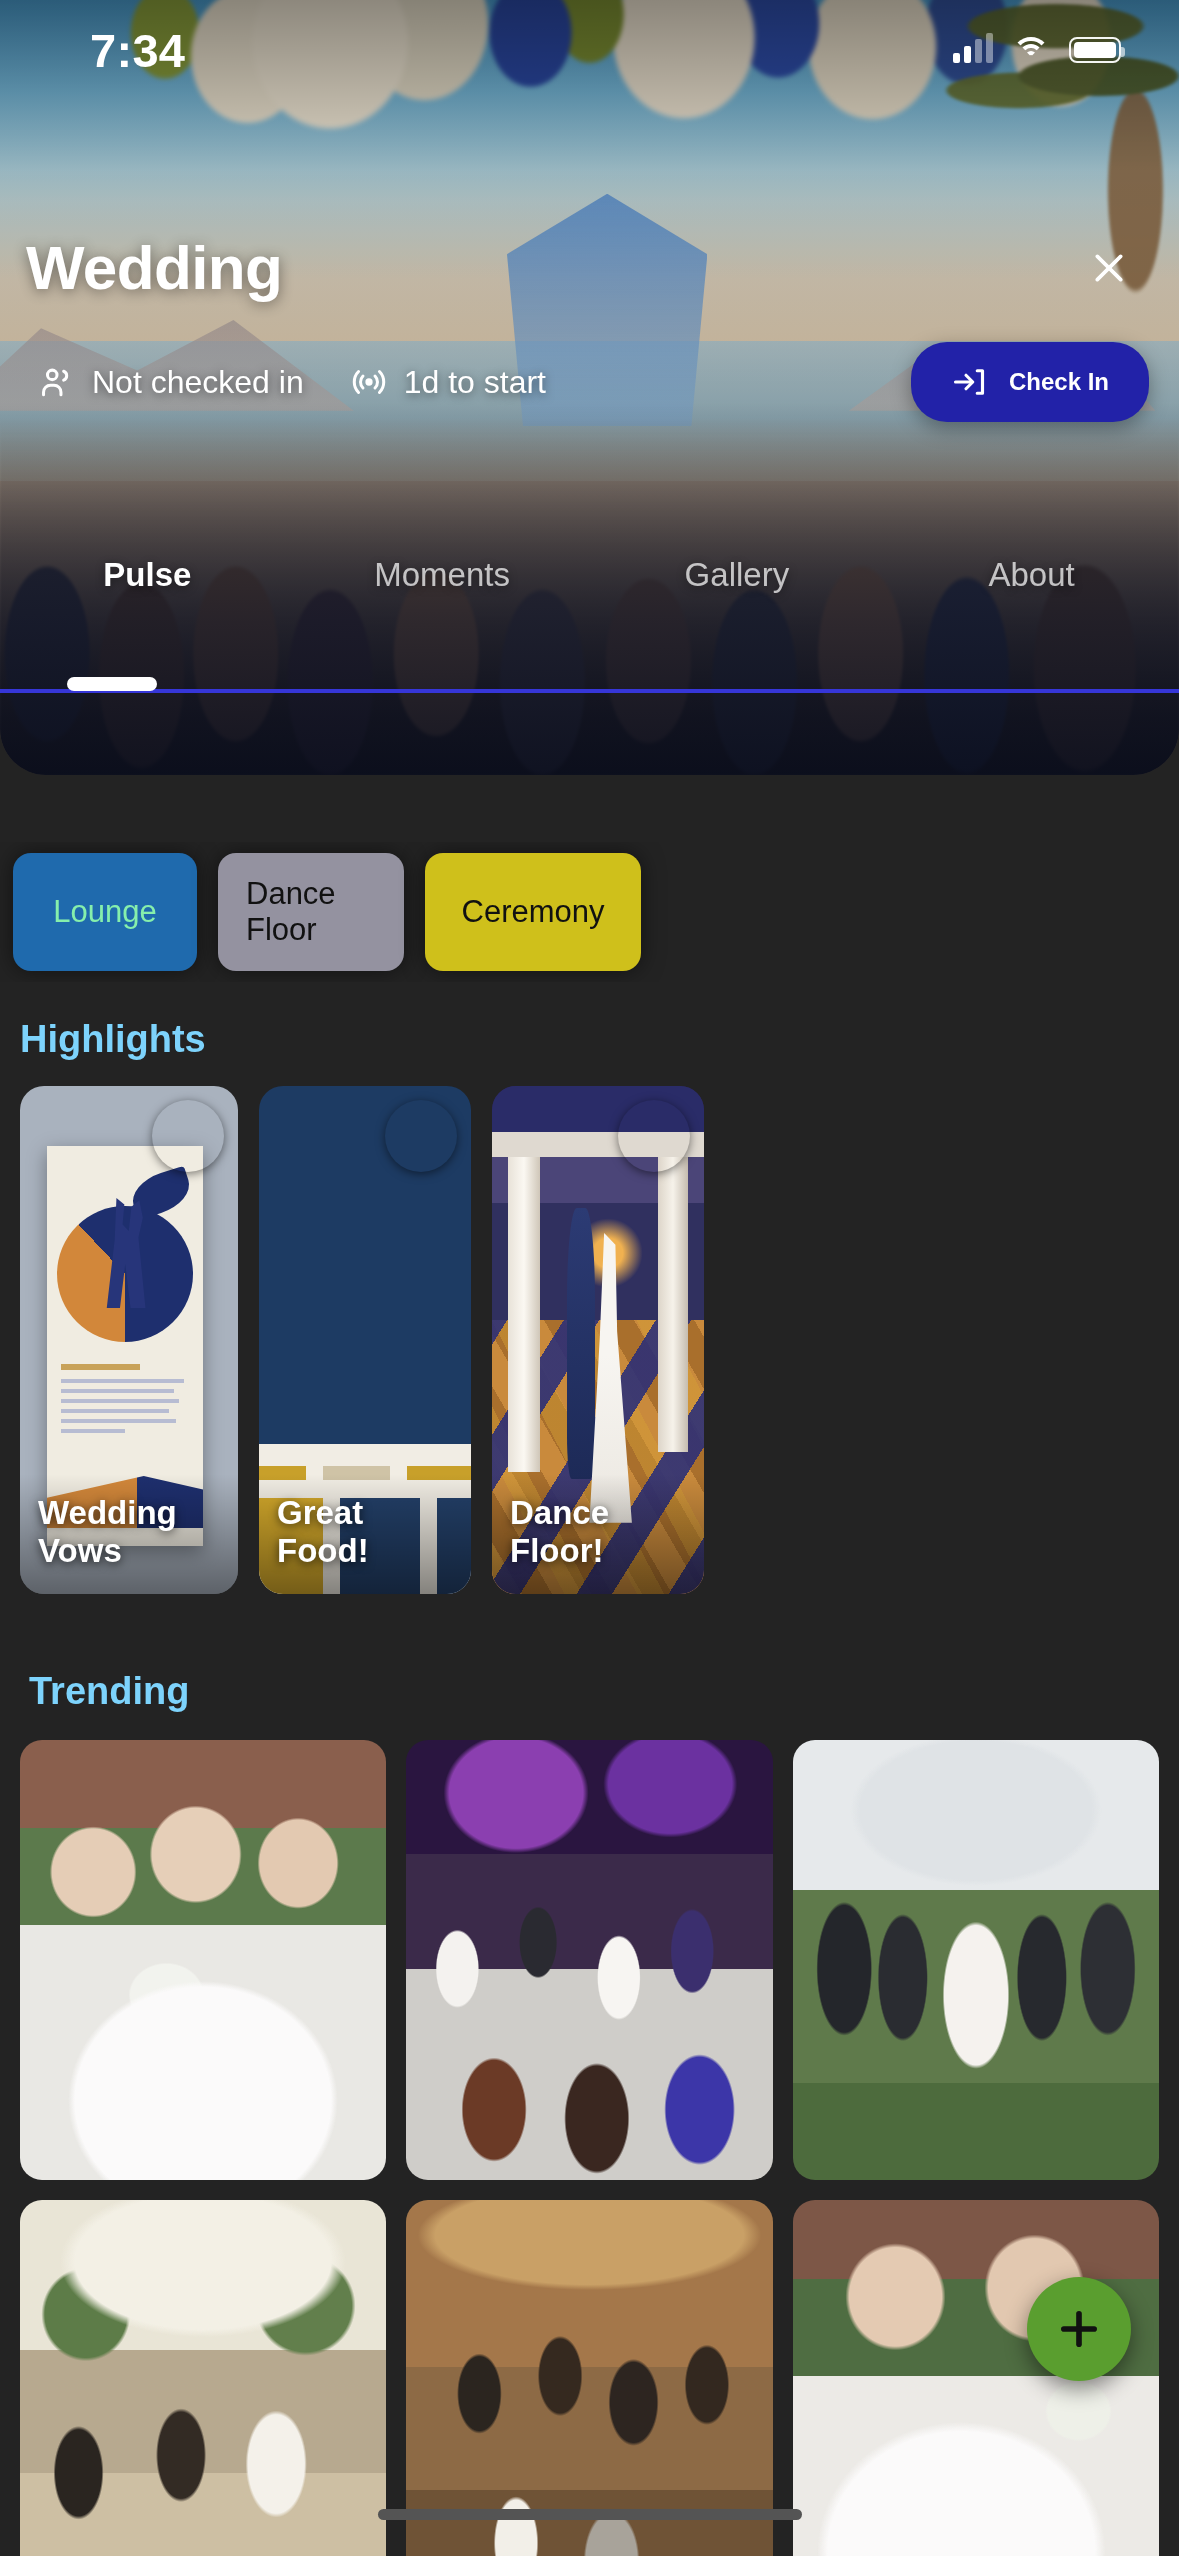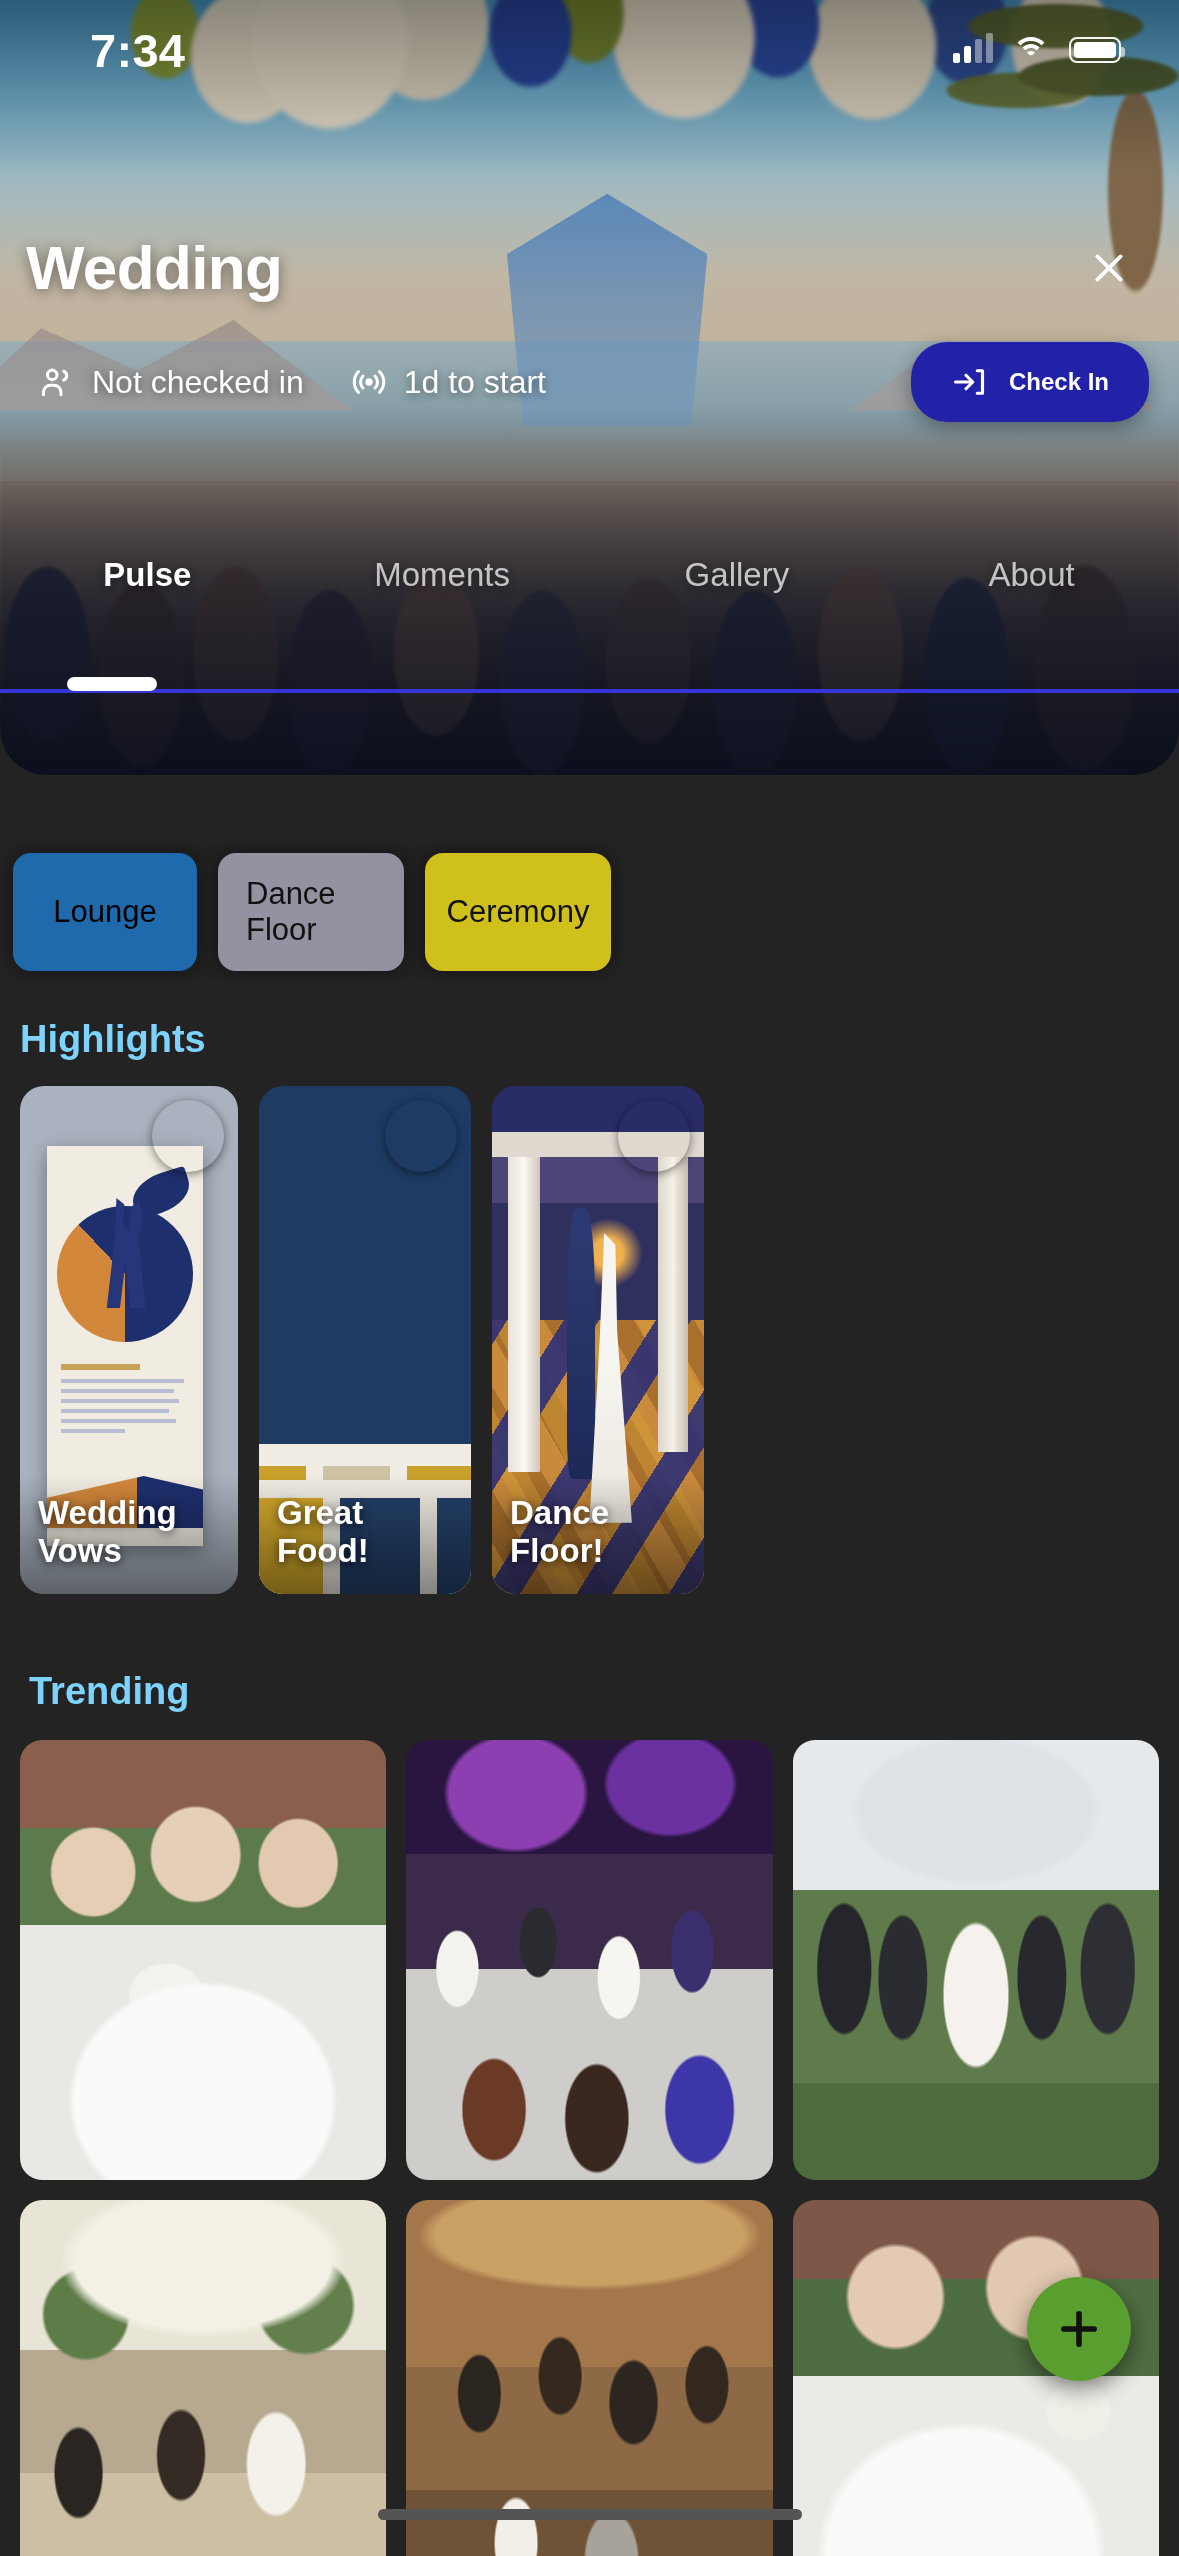--- a/index.html
+++ b/index.html
@@ -163,24 +163,24 @@
   .tabs-divider { position:absolute; left:0; top:133px; width:100%; height:4px; background:#3636d8; }
   .tab-indicator { position:absolute; left:67px; top:121px; width:90px; height:14px;
                    background:#fff; border-radius:8px; }
 
   
   .chips { position:absolute; left:0; top:842px; width:100%; height:140px; display:flex;
            align-items:center; gap:21px; padding-left:13px; overflow:hidden; }
   .chip { height:118px; min-width:184px; display:flex; align-items:center; justify-content:center;
           border-radius:18px; font-size:31px; font-weight:500; padding:0 28px; flex:none;
           box-shadow:0 0 22px rgba(0,0,0,.5); }
-  .chip-0 { background:#1f6aad; color:#000000; width:184px;text-align:center; }
+  .chip-0 { background:#1f6aad; color:#86efac; width:184px;text-align:center; }
   .chip-1 { background:#9492a0; color:#111111; width:186px; }
   .chip-2 { background:#36b461; color:#111111; width:186px; }
-  .chip-3 { background:#cfc01b; color:#111111; width:186px; }
+  .chip-3 { background:#cfc01b; color:#111111; width:216px; }
 
   
   .sec-title { position:absolute; left:20px; color:#7dd3fc; font-size:38px; font-weight:600; }
   #highlights-title { top:1018px; }
   #trending-title  { top:1670px;margin-left:9px; }
 
   
   .hl-row { position:absolute; left:20px; top:1086px; display:flex; gap:21px; width:1159px; overflow:hidden; }
   .hl-card { position:relative; width:212px; height:508px; border-radius:24px; overflow:hidden; flex:none; }
   .hl-card.wide { width:218px; }

